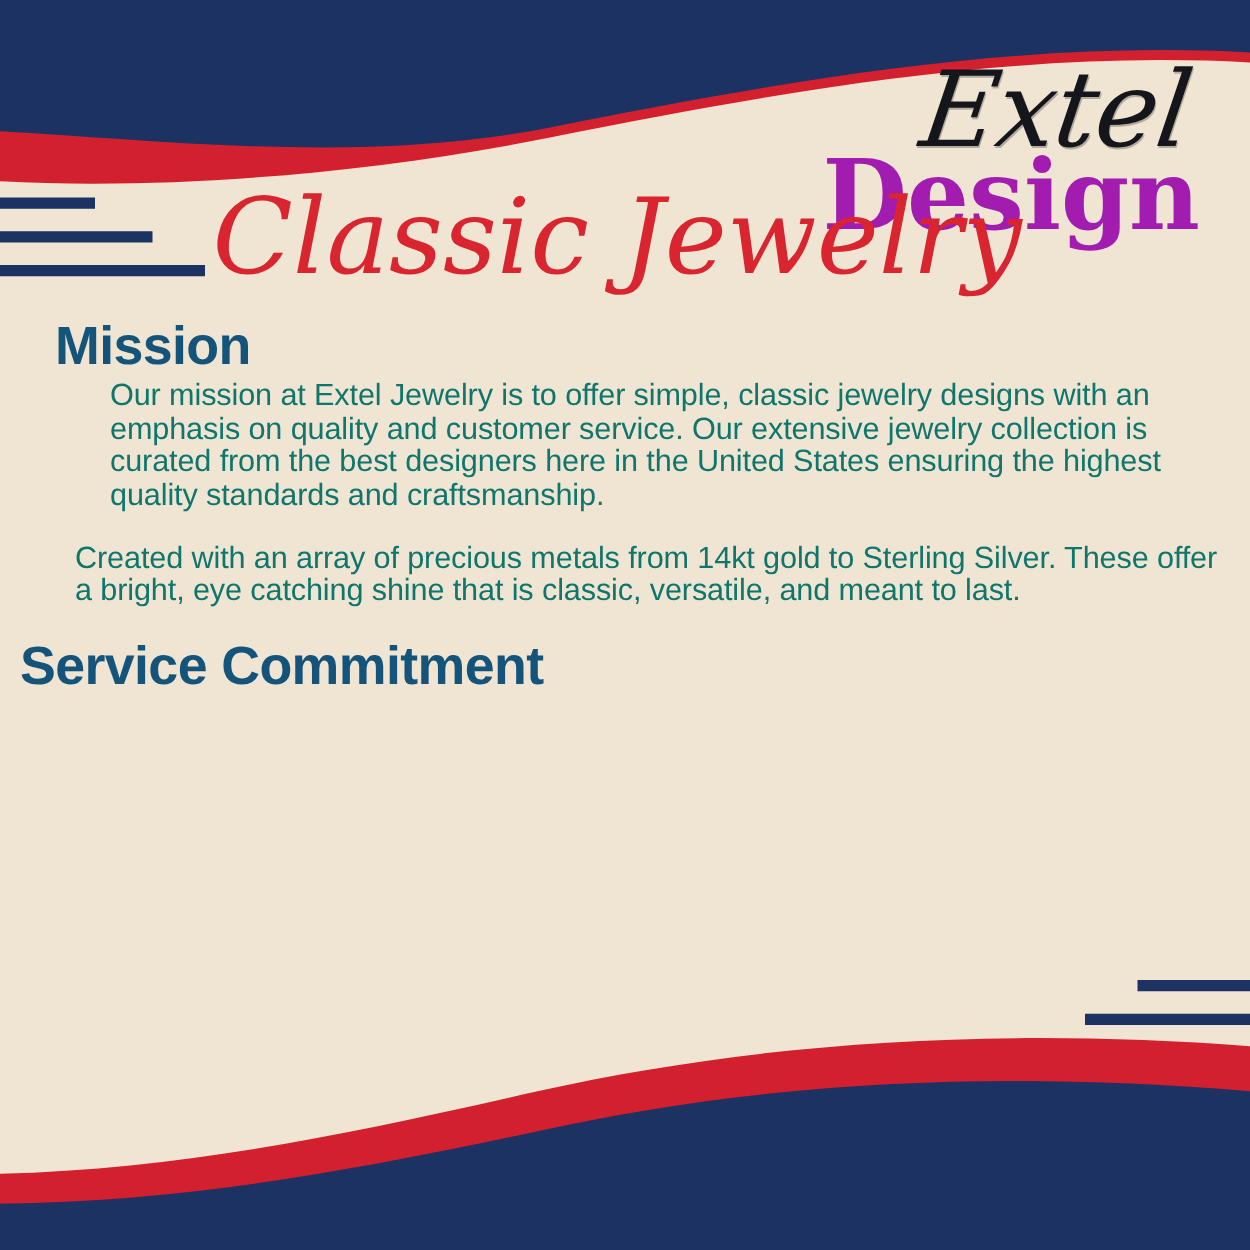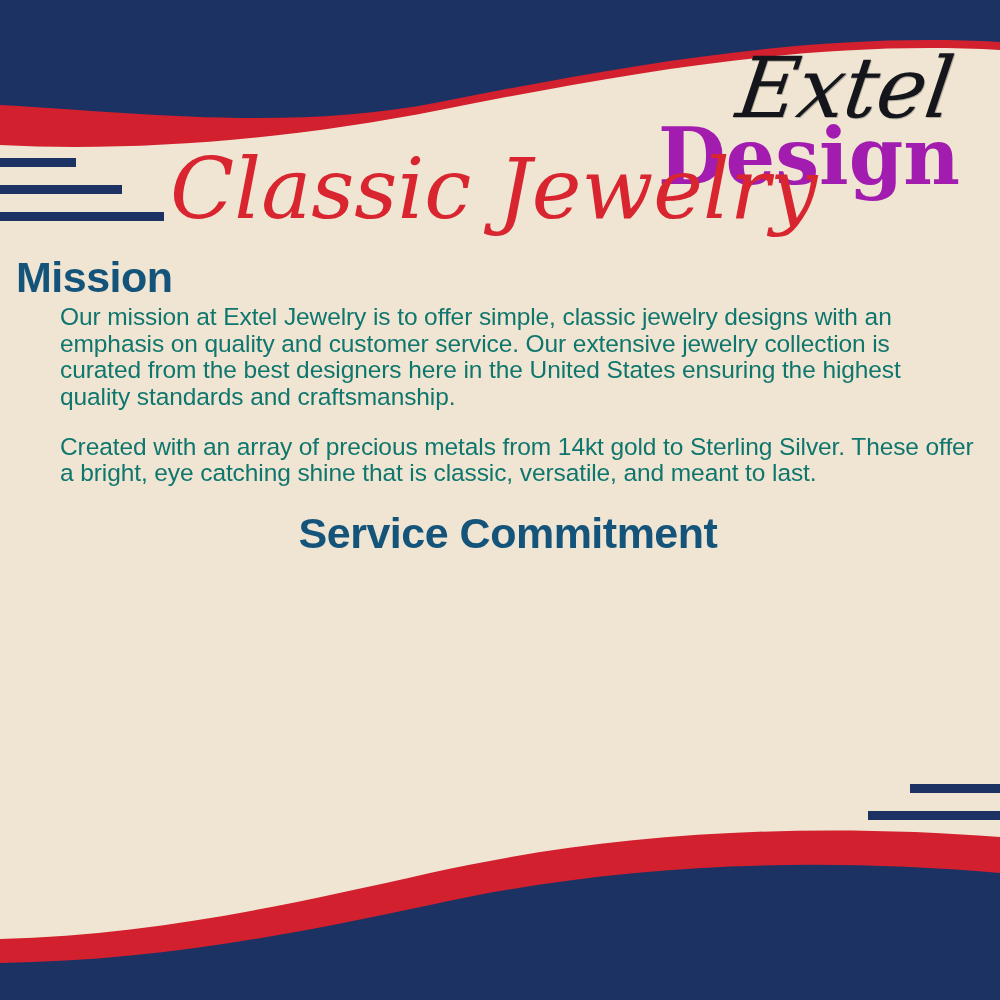--- a/index.html
+++ b/index.html
@@ -135,23 +135,23 @@
     font-family: "Liberation Sans", sans-serif;
     font-weight: 400;
     font-size: 24.5px;
     line-height: 1.08;
     color: #0f766e;
     margin: 0 0 0 60px;
     max-width: 915px;
     letter-spacing: -0.1px;
   }
   #sec-gift .section-body { max-width: 720px; }
-  #sec-mission { margin-bottom: 24px; }
+  #sec-mission { margin-bottom: 24px; padding-left: 28px; }
   #sec-materials { margin-bottom: 24px; }
-  #sec-service { margin-bottom: 22px; text-align: center; }
+  #sec-service { margin-bottom: 22px; }
 </style>
 </head>
 <body>
 
 <div id="poster">
 
   <div class="wave-layer wave-top">
     <svg width="1000" height="160" viewBox="0 0 1000 160" preserveAspectRatio="none">
       <path d="M0,0 L1000,0 L1000,50 C820,40 640,70 440,110 C290,140 130,152 0,145 Z" fill="#D3202E"></path>
       <path d="M0,0 L1000,0 L1000,42 C820,32 640,62 440,102 C290,132 130,112 0,105 Z" fill="#1C3263"></path>

